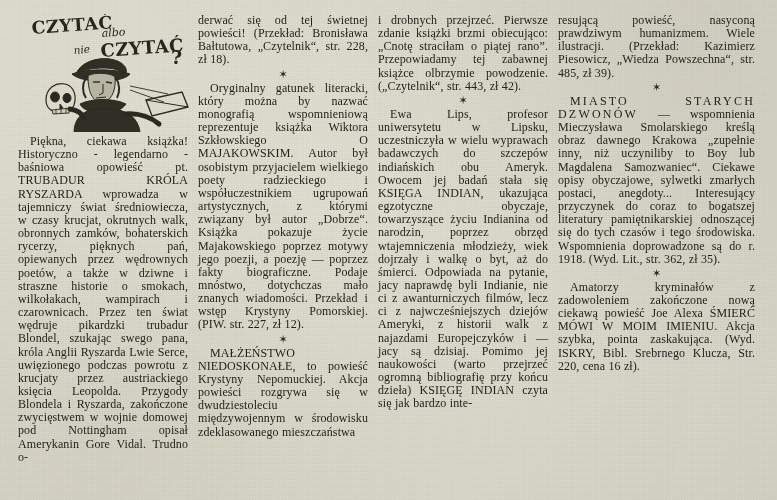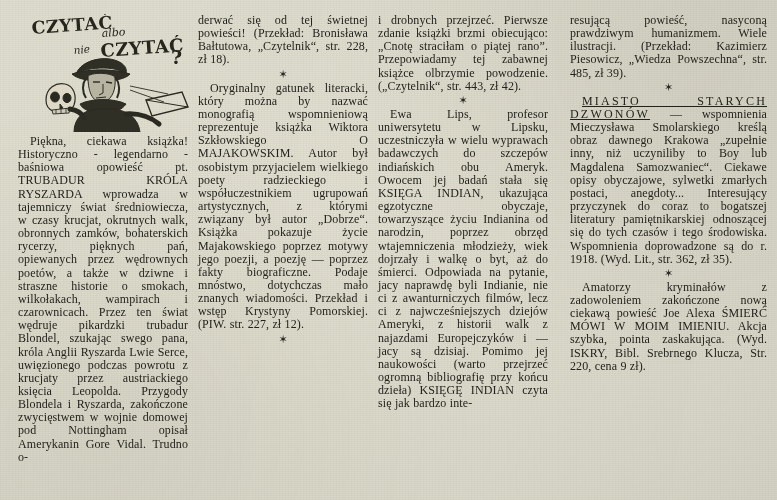--- a/index.html
+++ b/index.html
@@ -45,38 +45,38 @@
     display: flex;
     gap: 0px;
     height: 480px;
   }
   .col {
     width: 180px;
     flex: 0 0 180px;
     padding-right: 10px;
     box-sizing: border-box;
   }
-  .col.c4 { width: 197px; flex: 0 0 197px; padding-right: 0; margin-left: 12px; }
+  .col.c4 { width: 197px; flex: 0 0 197px; padding-right: 0; }
 
   p.body {
     margin: 0;
     font-size: 12px;
     line-height: 13.15px;
     text-align: justify;
     text-justify: inter-word;
     hyphens: auto;
     -webkit-hyphens: auto;
     text-indent: 12px;
     letter-spacing: 0.1px;
     word-spacing: 0.2px;
     color: #23231e;
   }
   p.body.cont { text-indent: 0; }
   b, strong { font-weight: normal; }
-  .spaced { letter-spacing: 2.2px; text-decoration: underline; }
+  .spaced { letter-spacing: 2.2px; }
 
   .star {
     margin: 1px 0 1px 0;
     text-align: center;
     font-size: 11px;
     line-height: 13px;
     color: #2a2a24;
     user-select: none;
   }
 
@@ -164,35 +164,36 @@
           <p class="body"><span>Piękna, ciekawa książka! Historyczno - legendarno - baśniowa opowieść pt. </span><b>TRUBADUR KRÓLA RYSZARDA</b><span> wprowadza w tajemniczy świat średniowiecza, w czasy krucjat, okrutnych walk, obronnych zamków, bohaterskich rycerzy, pięknych pań, opiewanych przez wędrownych poetów, a także w dziwne i straszne historie o smokach, wilkołakach, wampirach i czarownicach. Przez ten świat wędruje pikardzki trubadur Blondel, szukając swego pana, króla Anglii Ryszarda Lwie Serce, uwięzionego podczas powrotu z krucjaty przez austriackiego księcia Leopolda. Przygody Blondela i Ryszarda, zakończone zwycięstwem w wojnie domowej pod Nottingham opisał Amerykanin </span><b>Gore Vidal</b><span>. Trudno o-</span></p>
         </div>
     </div>
 
     <div class="col c2">
       <div>
           <p class="body cont"><span>derwać się od tej świetnej powieści! (Przekład: Bronisława Bałtutowa, „Czytelnik“, str. 228, zł 18).</span></p>
           <div class="star">✶</div>
           <p class="body"><span>Oryginalny gatunek literacki, który można by nazwać monografią wspomnieniową reprezentuje książka </span><b>Wiktora Szkłowskiego</b><span> O MAJAKOWSKIM. Autor był osobistym przyjacielem wielkiego poety radzieckiego i współuczestnikiem ugrupowań artystycznych, z którymi związany był autor „Dobrze“. Książka pokazuje życie Majakowskiego poprzez motywy jego poezji, a poezję — poprzez fakty biograficzne. Podaje mnóstwo, dotychczas mało znanych wiadomości. Przekład i wstęp Krystyny Pomorskiej. (PIW. str. 227, zł 12).</span></p>
           <div class="star">✶</div>
+          <p class="body"><span>MAŁŻEŃSTWO NIEDOSKONAŁE</span><span>, to powieść </span><b>Krystyny Nepomuckiej</b><span>. Akcja powieści rozgrywa się w dwudziestoleciu międzywojennym w środowisku zdeklasowanego mieszczaństwa</span></p>
         </div>
     </div>
 
     <div class="col c3">
       <div>
           <p class="body cont"><span>i drobnych przejrzeć. Pierwsze zdanie książki brzmi obiecująco: </span><b>„Cnotę straciłam o piątej rano”</b><span>. Przepowiadamy tej zabawnej książce olbrzymie powodzenie. („Czytelnik“, str. 443, zł 42).</span></p>
           <div class="star">✶</div>
           <p class="body"><b>Ewa Lips</b><span>, profesor uniwersytetu w Lipsku, uczestniczyła w wielu wyprawach badawczych do szczepów indiańskich obu Ameryk. Owocem jej badań stała się KSIĘGA INDIAN, ukazująca egzotyczne obyczaje, towarzyszące życiu Indianina od narodzin, poprzez obrzęd wtajemniczenia młodzieży, wiek dojrzały i walkę o byt, aż do śmierci. Odpowiada na pytanie, jacy naprawdę byli Indianie, nie ci z awanturniczych filmów, lecz ci z najwcześniejszych dziejów Ameryki, z historii walk z najazdami Europejczyków i — jacy są dzisiaj. Pomimo jej naukowości (warto przejrzeć ogromną bibliografię przy końcu dzieła) KSIĘGĘ INDIAN czyta się jak bardzo inte-</span></p>
         </div>
     </div>
 
     <div class="col c4">
       <div>
           <p class="body cont"><span>resującą powieść, nasyconą prawdziwym humanizmem. Wiele ilustracji. (Przekład: Kazimierz Piesowicz, „Wiedza Powszechna“, str. 485, zł 39).</span></p>
           <div class="star">✶</div>
           <p class="body"><span class="spaced">MIASTO STARYCH DZWONÓW</span><span> — wspomnienia </span><b>Mieczysława Smolarskiego</b><span> kreślą obraz dawnego Krakowa „zupełnie inny, niż uczyniliby to Boy lub Magdalena Samozwaniec“. Ciekawe opisy obyczajowe, sylwetki zmarłych postaci, anegdoty... Interesujący przyczynek do coraz to bogatszej literatury pamiętnikarskiej odnoszącej się do tych czasów i tego środowiska. Wspomnienia doprowadzone są do r. 1918. (Wyd. Lit., str. 362, zł 35).</span></p>
           <div class="star">✶</div>
-          <p class="body"><span>Amatorzy kryminałów z zadowoleniem zakończone nową ciekawą powieść </span><b>Joe Alexa</b><span> ŚMIERĆ MÓWI W MOIM IMIENIU. Akcja szybka, pointa zaskakująca. (Wyd. ISKRY, Bibl. Srebrnego Klucza, Str. 220, cena 9 zł).</span></p>
+          <p class="body"><span>Amatorzy kryminałów z zadowoleniem zakończone nową ciekawą powieść </span><b>Joe Alexa</b><span> ŚMIERĆ MÓWI W MOIM IMIENIU. Akcja szybka, pointa zaskakująca. (Wyd. ISKRY, Bibl. Srebrnego Klucza, Str. 220, cena 16 zł).</span></p>
         </div>
     </div>
 
   </div>
 </div>
 
 </body></html>

